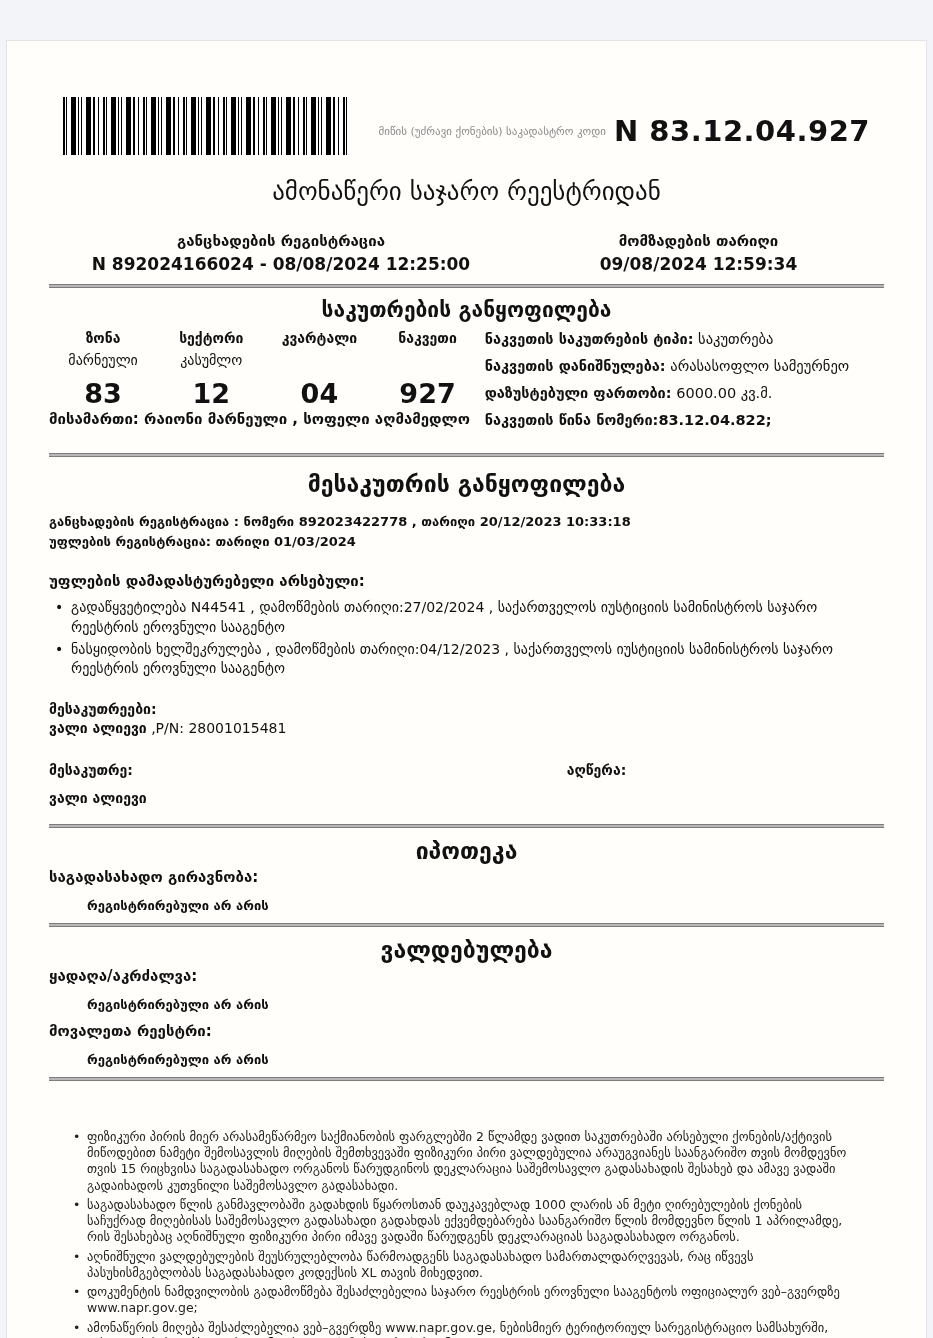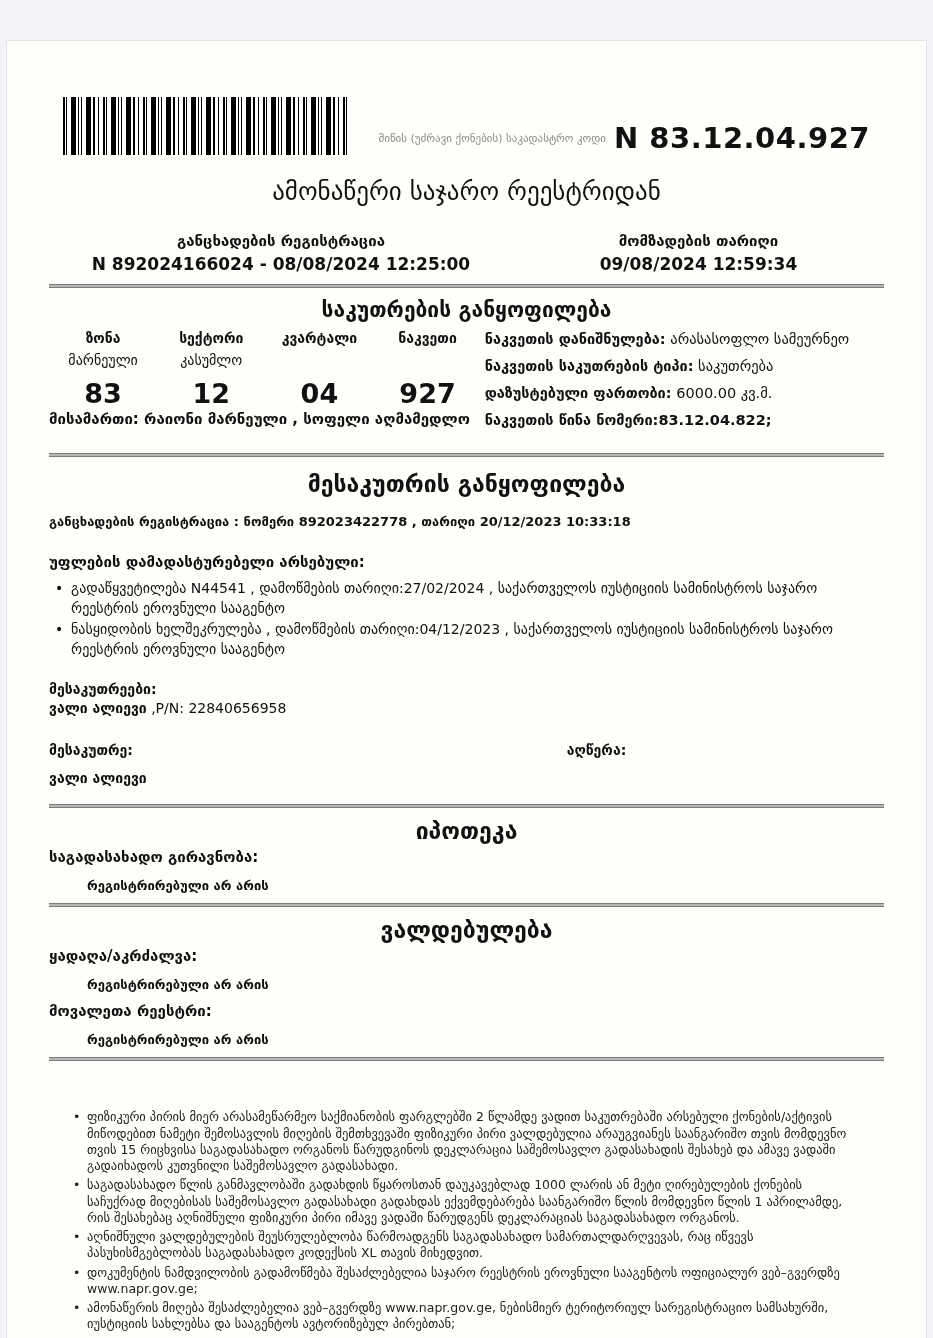--- a/index.html
+++ b/index.html
@@ -9,21 +9,21 @@
     font-family:"DejaVu Sans","Liberation Sans",sans-serif;
     color:#111;
   }
   .page{
     position:absolute;top:40px;left:6px;right:6px;bottom:0;
     background:#fffefa;
     border:1px solid #e3e3e8;border-bottom:none;
   }
   .content{padding:0 42px;}
   
-  .header-row{display:flex;justify-content:space-between;align-items:flex-end;margin-top:56px;padding:0 14px;gap:8px;}
+  .header-row{display:flex;justify-content:space-between;align-items:center;margin-top:56px;padding:0 14px;gap:8px;}
   .barcode{
     width:286px;height:58px;
     background:repeating-linear-gradient(90deg,
       #000 0 2px,#fff 2px 3px,#000 3px 4px,#fff 4px 8px,
       #000 8px 13px,#fff 13px 15px,#000 15px 16px,#fff 16px 18px,
       #000 18px 19px,#fff 19px 23px,#000 23px 28px,#fff 28px 30px,
       #000 30px 32px,#fff 32px 35px,#000 35px 36px,#fff 36px 40px);
   }
   .cadastral{display:flex;align-items:center;gap:8px;margin-top:10px;}
   .cadastral .label{font-size:11px;color:#8b8b8b;}
@@ -132,52 +132,53 @@
             <div class="num">927</div>
           </div>
         </div>
         <div class="address">
           <span>მისამართი:</span>
           <span>რაიონი მარნეული , სოფელი აღმამედლო</span>
         </div>
       </div>
       <div class="prop-right">
         <div class="detail-line">
+          <span class="dl">ნაკვეთის საკუთრების ტიპი:</span>
+          <span class="dv">საკუთრება</span>
+        </div>
+        <div class="detail-line">
           <span class="dl">ნაკვეთის დანიშნულება:</span>
           <span class="dv">არასასოფლო სამეურნეო</span>
         </div>
         <div class="detail-line">
-          <span class="dl">ნაკვეთის საკუთრების ტიპი:</span>
-          <span class="dv">საკუთრება</span>
-        </div>
-        <div class="detail-line">
           <span class="dl">დაზუსტებული ფართობი:</span>
           <span class="dv">6000.00 კვ.მ.</span>
         </div>
         <div class="detail-line">
           <span class="dl">ნაკვეთის წინა ნომერი:</span><span class="dv">83.12.04.822;</span>
         </div>
       </div>
     </div>
 
     <div class="rule" style="margin-top:16px;"></div>
 
     <div class="section-title big">მესაკუთრის განყოფილება</div>
     <div class="owner-reg">განცხადების რეგისტრაცია : ნომერი 892023422778 , თარიღი 20/12/2023 10:33:18</div>
+    <div class="owner-reg">უფლების რეგისტრაცია: თარიღი  01/03/2024</div>
 
     <div class="docs-header">უფლების დამადასტურებელი არსებული:</div>
     <ul class="docs">
       <li>გადაწყვეტილება N44541 , დამოწმების თარიღი:27/02/2024 , საქართველოს იუსტიციის სამინისტროს საჯარო რეესტრის ეროვნული სააგენტო</li>
       <li>ნასყიდობის ხელშეკრულება , დამოწმების თარიღი:04/12/2023 , საქართველოს იუსტიციის სამინისტროს საჯარო რეესტრის ეროვნული სააგენტო</li>
     </ul>
 
     <div class="owners-header">მესაკუთრეები:</div>
     <div class="owner-line">
       <span class="nm">ვალი ალიევი</span>
-      <span>,P/N: 22840656958</span>
+      <span>,P/N: 28001015481</span>
     </div>
 
     <div class="sig-row">
       <div class="col-l">
         <div class="sig-label">მესაკუთრე:</div>
         <div class="sig-name">ვალი ალიევი</div>
       </div>
       <div class="col-r">
         <div class="sig-label">აღწერა:</div>
       </div>

